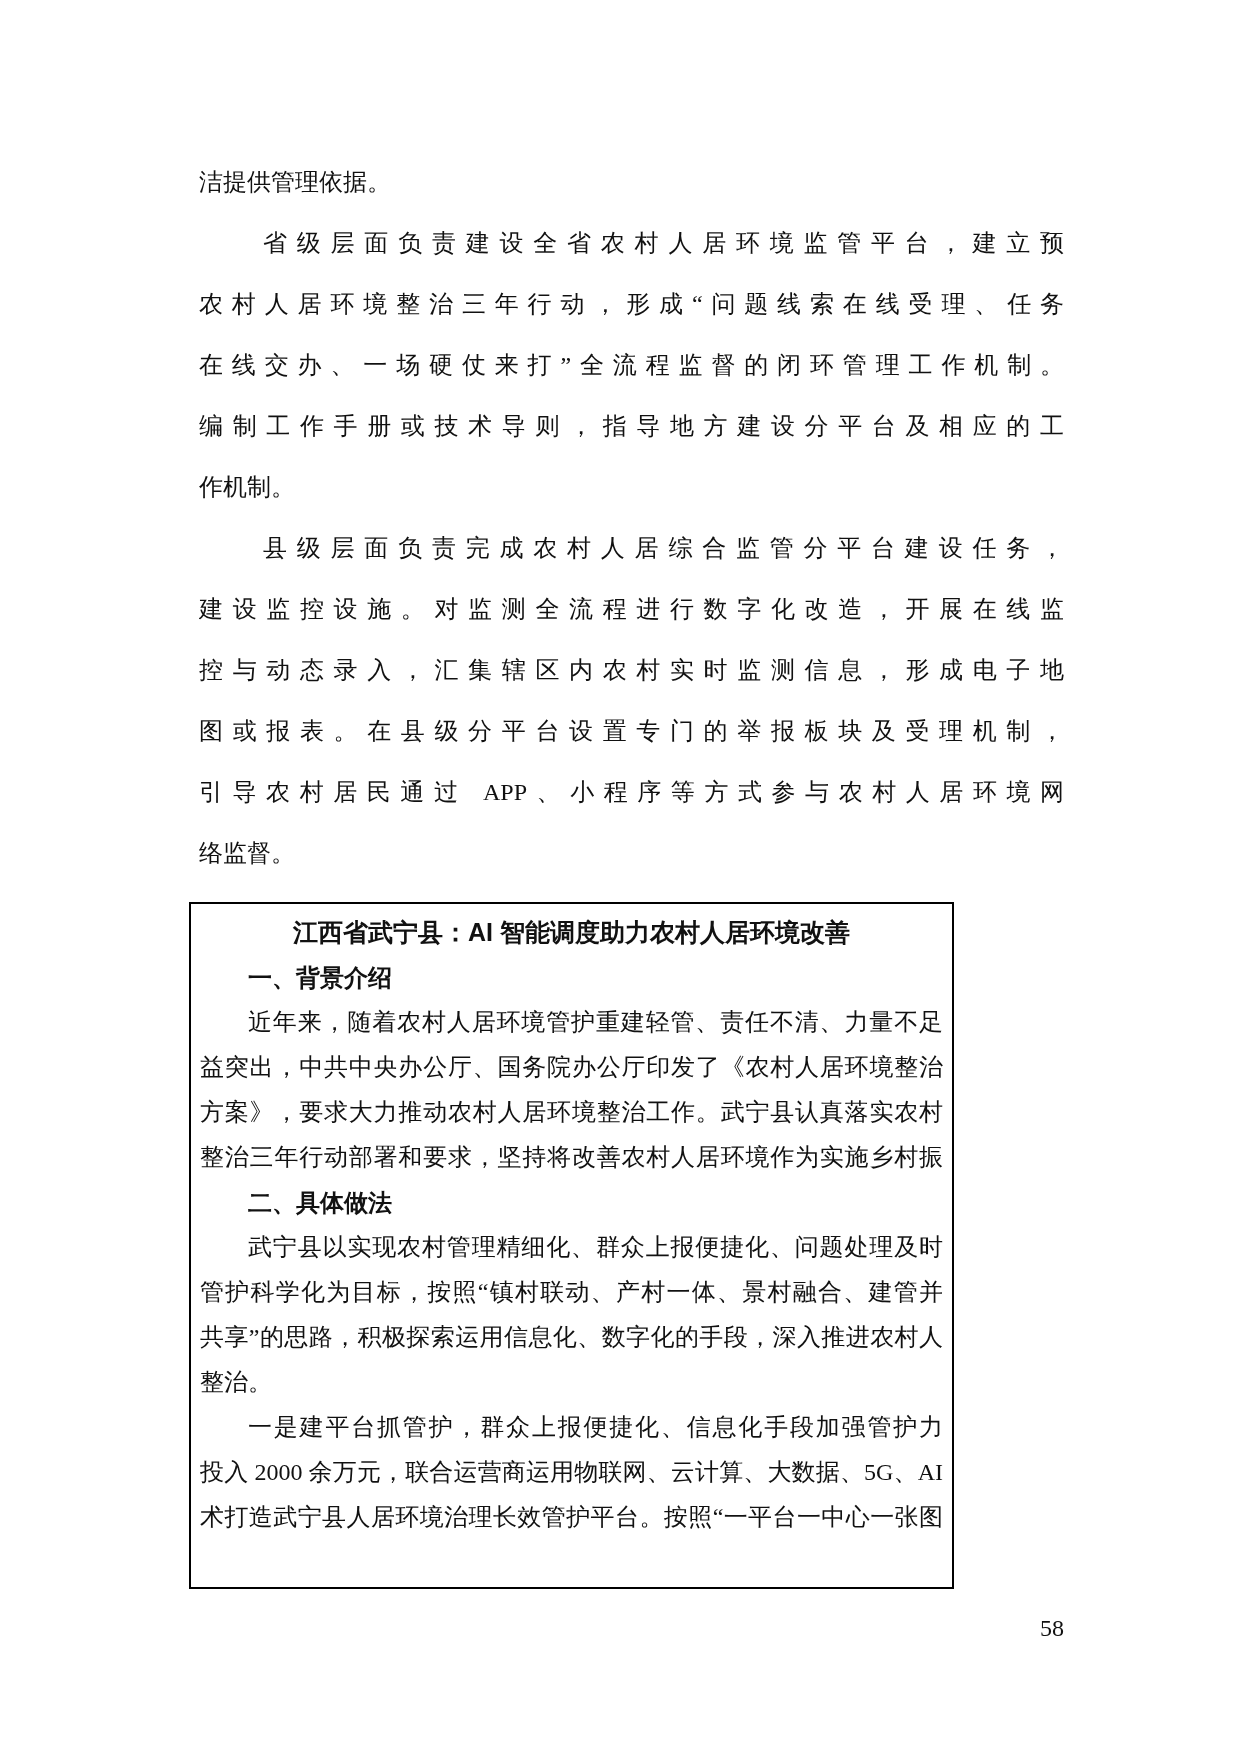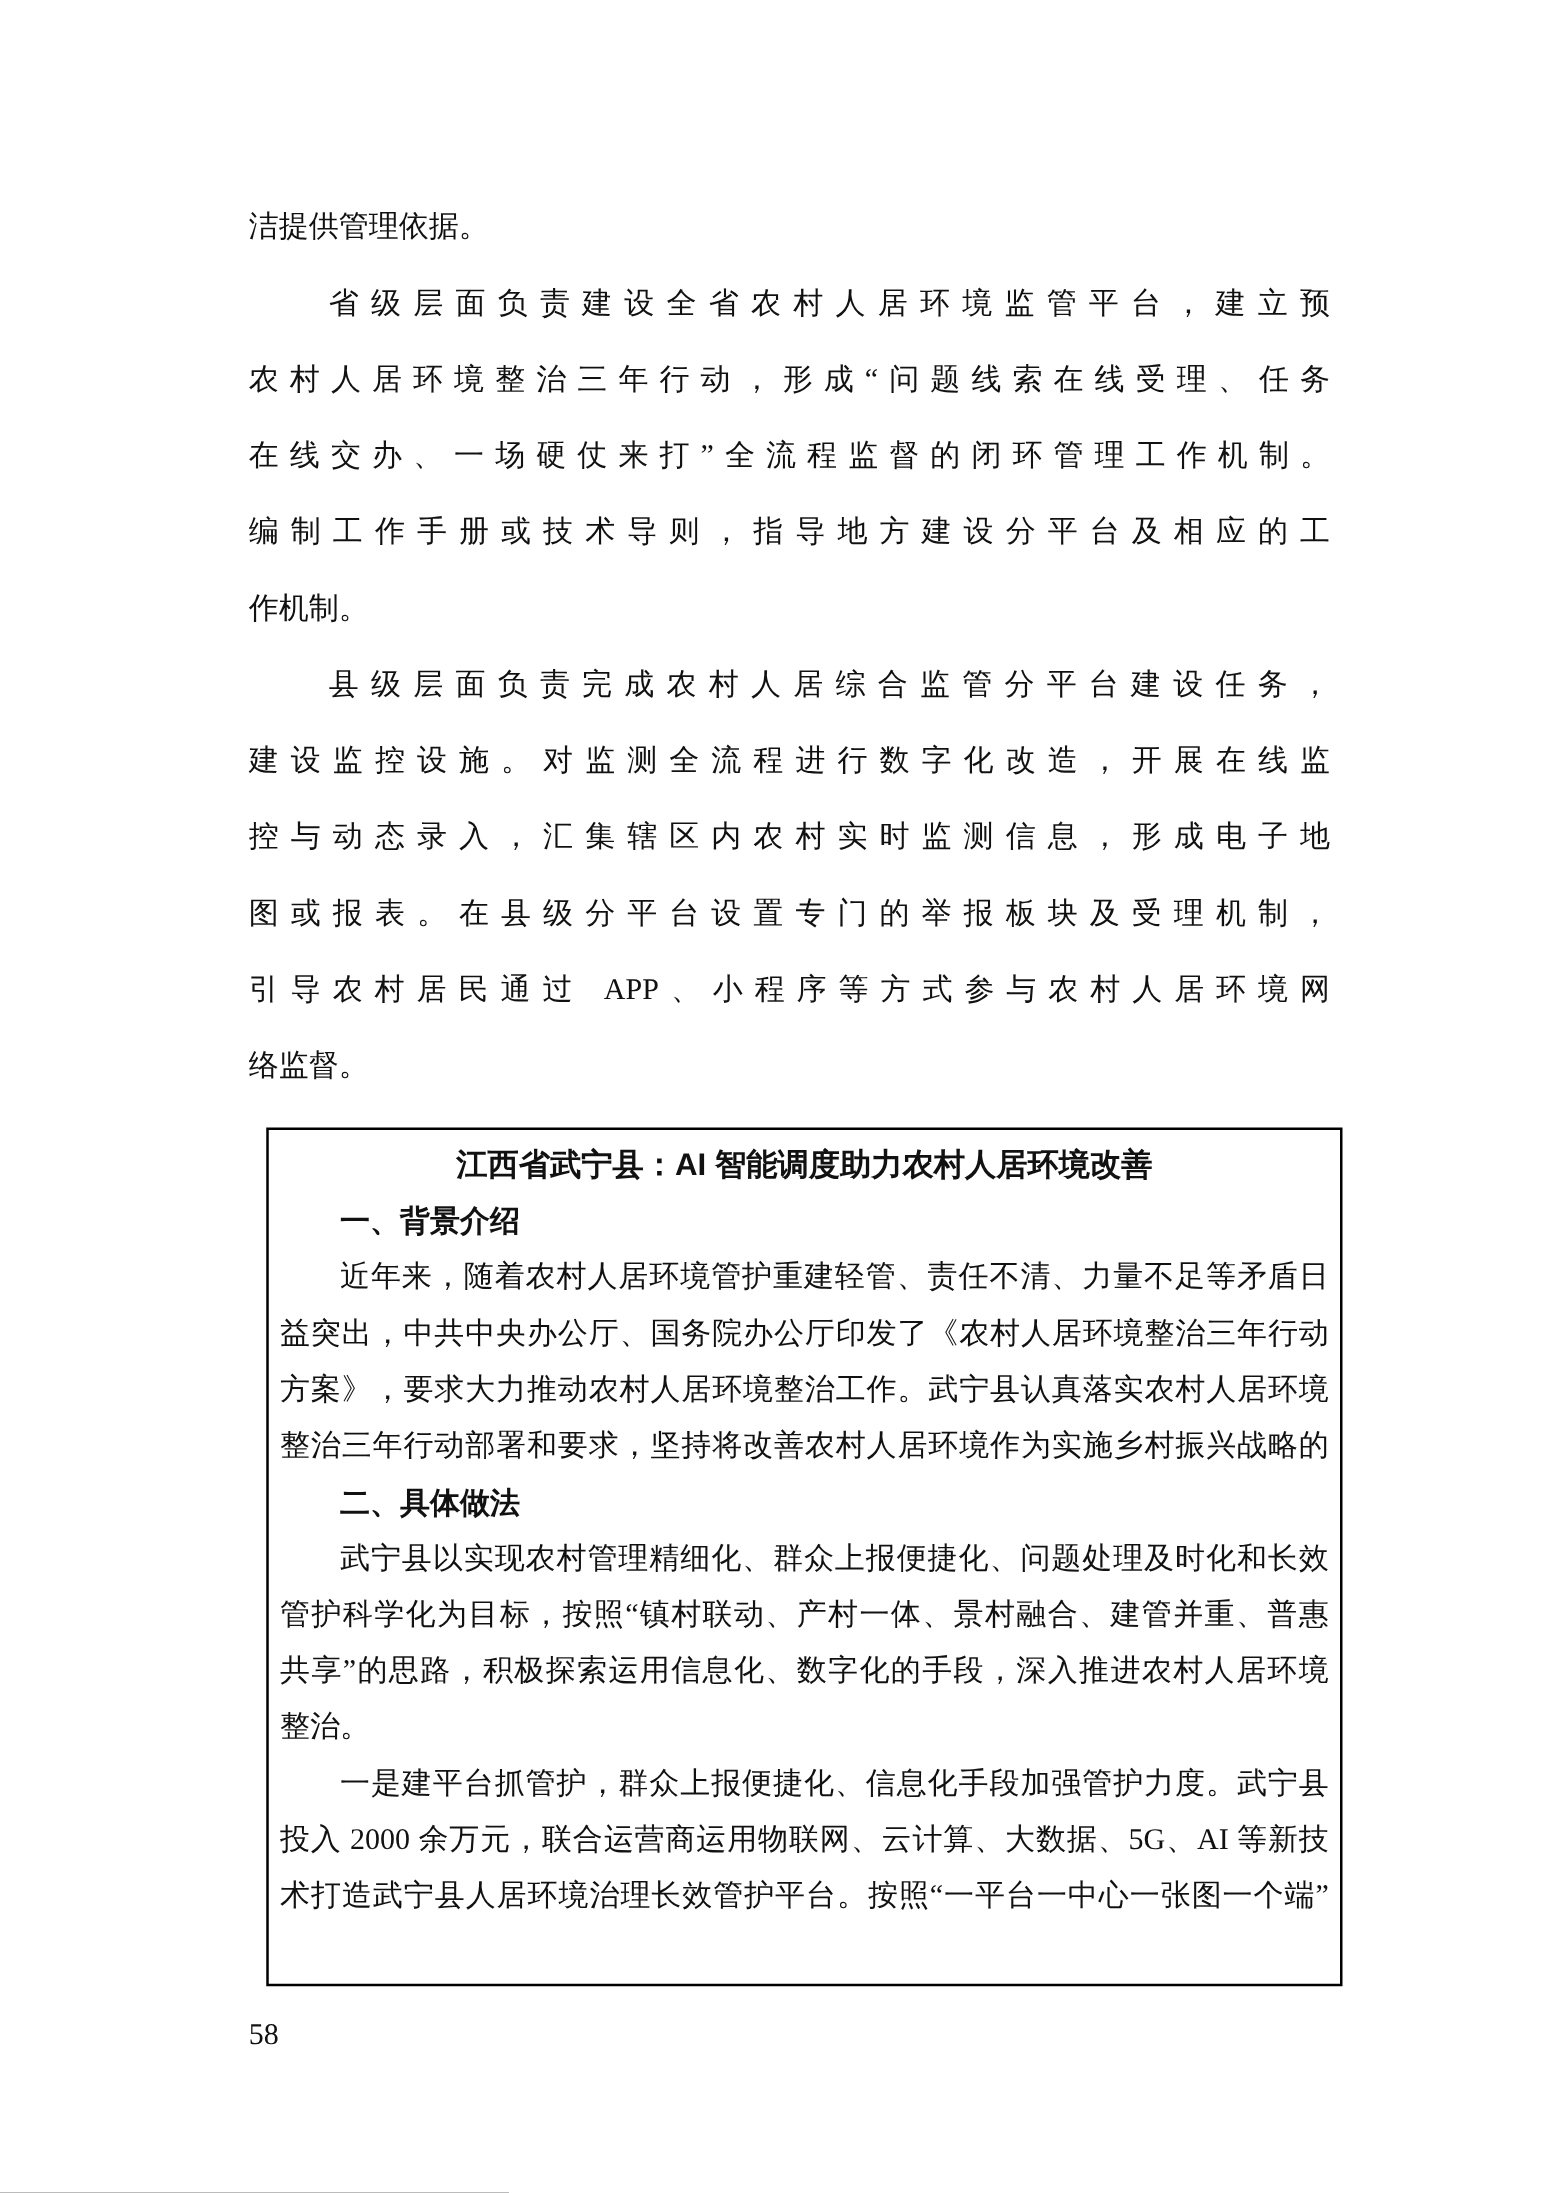--- a/index.html
+++ b/index.html
@@ -37,26 +37,25 @@
     text-align-last: justify;
     text-justify: inter-character;
   }
   
   .ind { text-indent: 64px; }
   
   .case-box {
     position: absolute;
     left: 189px;
     top: 902px;
-    width: 861px;
+    width: 765px;
     height: 687px;
     border: 2px solid #000000;
     box-sizing: border-box;
     padding: 6px 9px 2px 9px;
-    margin-left: 24px;
   }
   .cline {
     font-size: 24px;
     line-height: 45px;
     height: 45px;
     overflow: hidden;
   }
   .cind { text-indent: 48px; }
   .ctitle {
     font-family: "Liberation Sans", "DejaVu Sans", sans-serif;
@@ -68,21 +67,21 @@
   .chead {
     font-family: "Liberation Sans", "DejaVu Sans", sans-serif;
     font-weight: 700;
   }
   
   .page-footer {
     position: absolute;
     left: 199px;
     top: 1612px;
     width: 865px;
-    text-align: left;
+    text-align: right;
     font-size: 24px;
     line-height: 32px;
   }
 </style>
 </head>
 <body>
 
 <div class="page">
 
   <div class="body-text">

